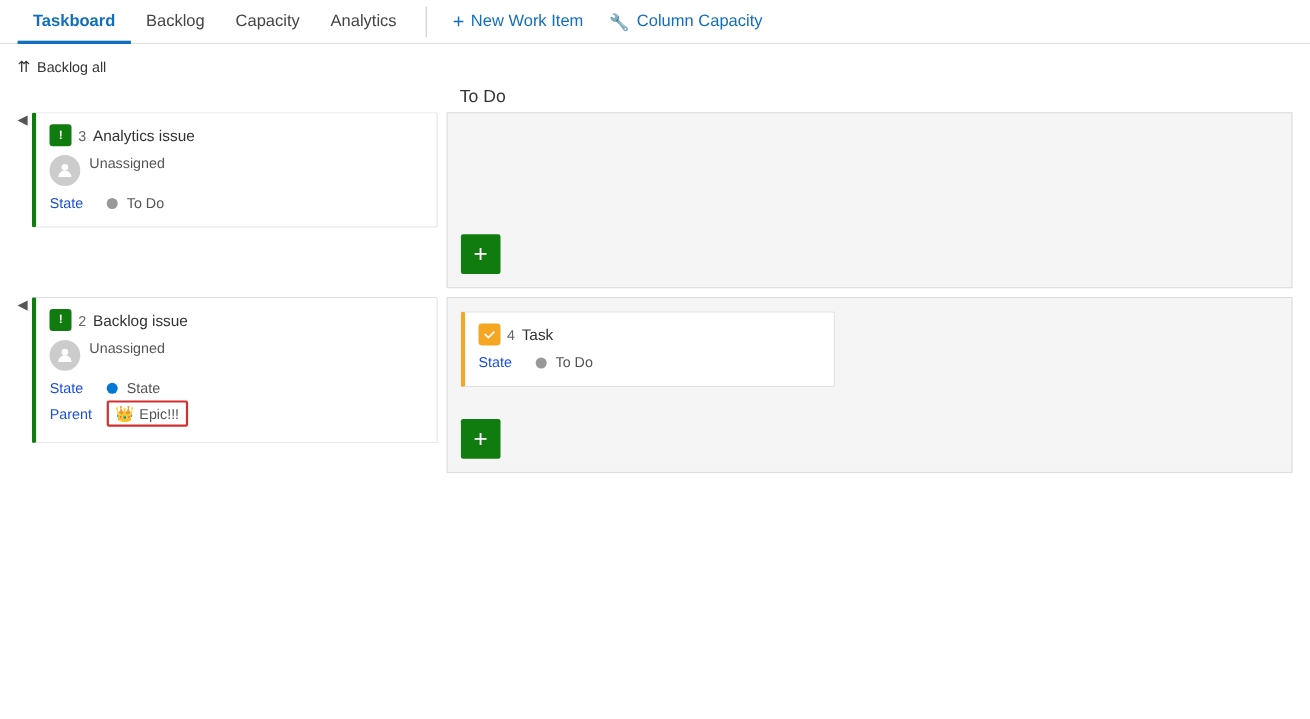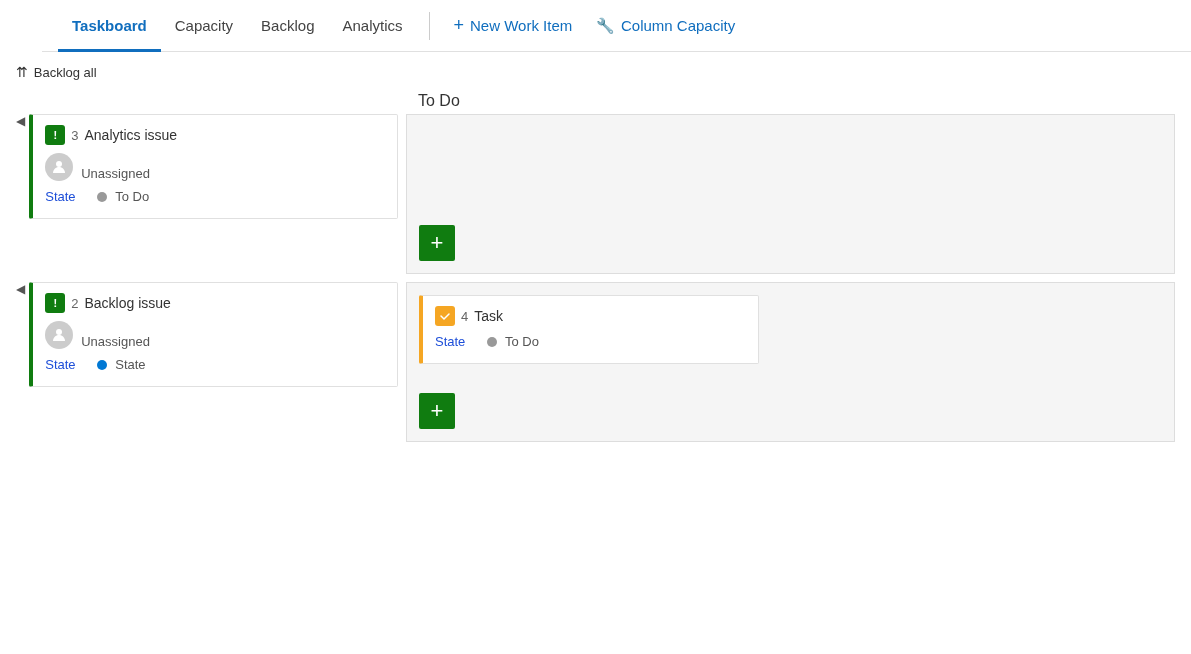--- a/index.html
+++ b/index.html
@@ -4,23 +4,22 @@
   <style>
     * { box-sizing: border-box; margin: 0; padding: 0; }
     body { font-family: 'Segoe UI', sans-serif; font-size: 14px; color: #333; background: #fff; }
 
     
     .nav-bar {
       display: flex;
       align-items: center;
       border-bottom: 1px solid #e0e0e0;
       padding: 0 16px;
-      height: 52px;
+      height: 40px;
       gap: 0;
-      margin-left: 42px;
     }
     .nav-tab {
       padding: 0 14px;
       height: 100%;
       display: flex;
       align-items: center;
       cursor: pointer;
       font-size: 15px;
       color: #444;
       border-bottom: 3px solid transparent;
@@ -100,21 +99,21 @@
       font-size: 13px;
     }
 
     .card-name {
       font-weight: 400;
       font-size: 14px;
     }
 
     .card-assignee-row {
       display: flex;
-      align-items: flex-end;
+      align-items: flex-start;
       gap: 8px;
       margin-bottom: 8px;
       font-size: 13px;
       color: #555;
     }
 
     .avatar {
       width: 28px;
       height: 28px;
       background: #ccc;
@@ -245,22 +244,22 @@
 
     .crown-icon {
       font-size: 14px;
     }
   </style>
 </head>
 <body>
 
 <div class="nav-bar">
   <div class="nav-tab active">Taskboard</div>
+  <div class="nav-tab">Backlog</div>
   <div class="nav-tab">Capacity</div>
-  <div class="nav-tab">Backlog</div>
   <div class="nav-tab">Analytics</div>
   <div class="nav-divider"></div>
   <div class="nav-action">
     <span style="font-size:18px;font-weight:300;">+</span>
     <span>New Work Item</span>
   </div>
   <div class="nav-action">
     <span style="font-size:15px;">🔧</span>
     <span>Column Capacity</span>
   </div>
@@ -329,20 +328,27 @@
               <circle cx="8" cy="5" r="3"></circle>
               <path d="M2 14c0-3.3 2.7-6 6-6s6 2.7 6 6"></path>
             </svg>
           </span>
           <span>Unassigned</span>
         </div>
         <div class="card-field-row">
           <span class="field-label">State</span>
           <span class="state-dot state-doing"></span>
           <span>State</span>
+        </div>
+        <div class="card-field-row">
+          <span class="field-label">Parent</span>
+          <span class="parent-highlight">
+            <span class="crown-icon">👑</span>
+            <span>Epic!!!</span>
+          </span>
         </div>
       </div>
     </div>
 
     <div class="board-row-right">
       <div>
         <div class="task-card">
           <div class="card-title-row">
             <span class="task-icon">
               <svg width="12" height="12" viewBox="0 0 12 12" fill="none">

